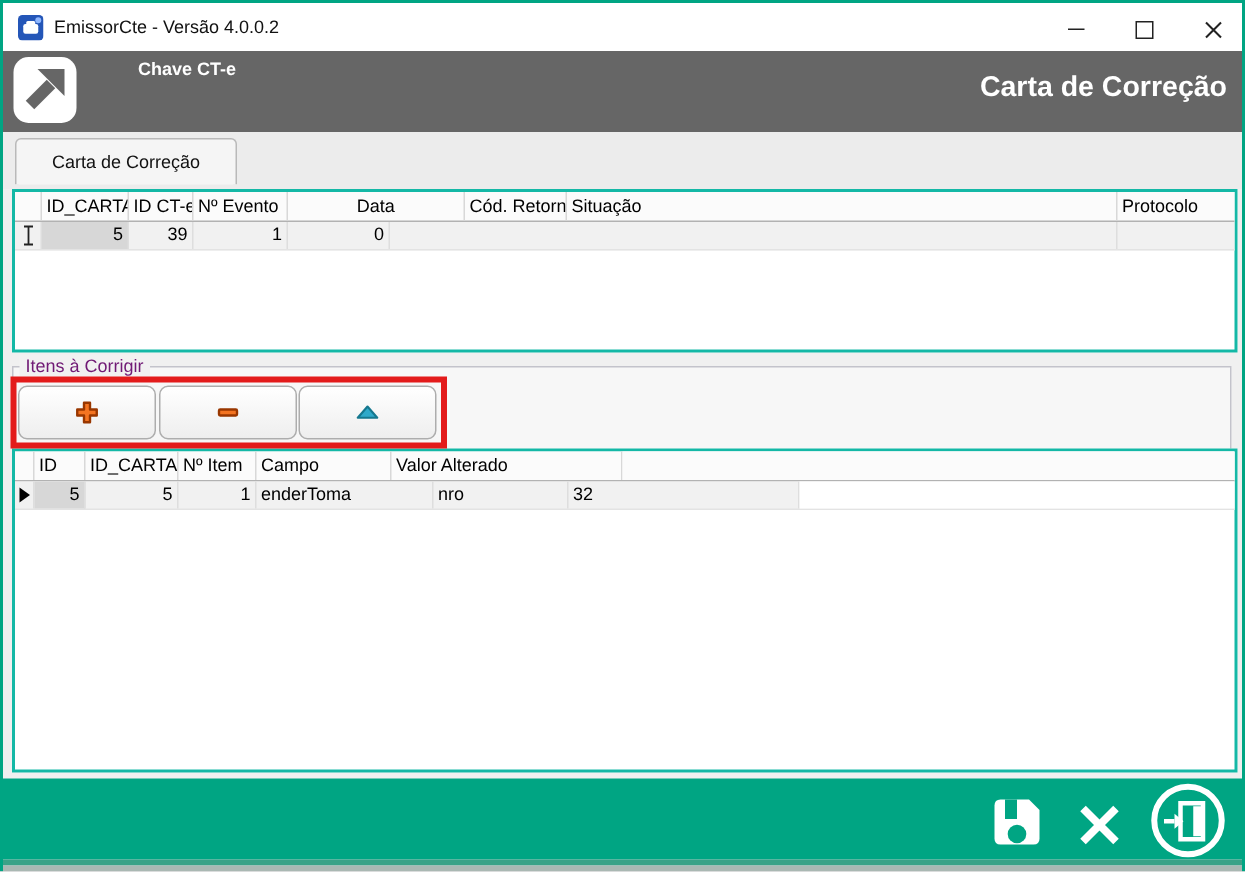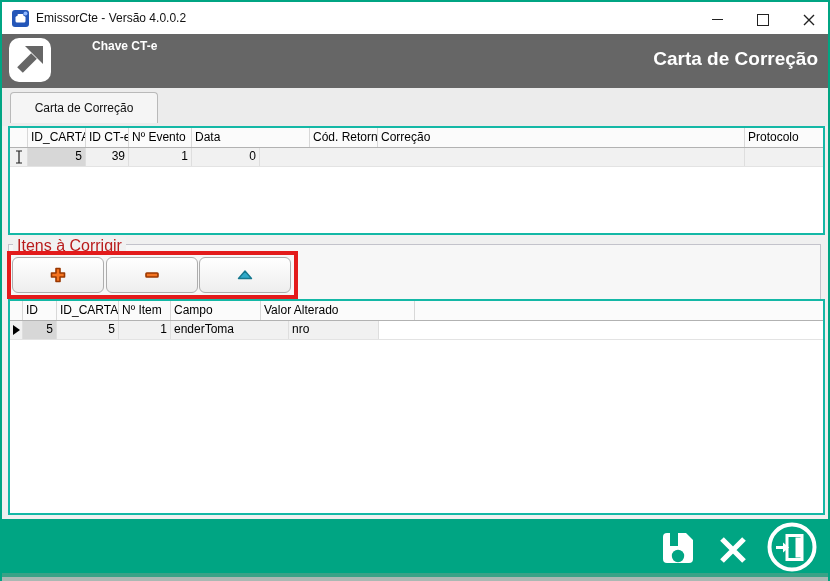--- a/index.html
+++ b/index.html
@@ -40,31 +40,31 @@
     padding:1px 3px 0;color:#000;white-space:nowrap;overflow:hidden;}
   .sel{background:#d7d7d7;}
   .num{text-align:right;padding-right:4px;}
   .fill{flex:1;background:#fff;border-right:none !important;}
   .g-head .fill{background:#fbfbfb;}
   .ind{display:flex;align-items:center;justify-content:center;padding:0 !important;}
   .tri-right{width:0;height:0;border-left:7px solid #000;border-top:5px solid transparent;border-bottom:5px solid transparent;}
 
   
   .g1c0{width:18px;flex:none;} .g1c1{width:58px;flex:none;} .g1c2{width:43px;flex:none;}
-  .g1c3{width:63px;flex:none;} .g1c4{width:118px;flex:none;} .g1c5{width:68px;flex:none;}
+  .g1c3{width:63px;flex:none;} .g1c4{width:118px;flex:none;text-align:center;} .g1c5{width:68px;flex:none;}
   .g1c6{flex:1;} .g1c7{width:78px;flex:none;border-right:none !important;}
   
   .g2c0{width:13px;flex:none;} .g2c1{width:34px;flex:none;} .g2c2{width:62px;flex:none;}
   .g2c3{width:52px;flex:none;} .g2c4{width:118px;flex:none;} .g2c5{width:90px;flex:none;}
   .g2c6{width:154px;flex:none;}
 
   
   .groupbox{position:absolute;left:8px;top:244px;width:813px;height:269px;
     border:1px solid #c3c3cb;background:#f7f7f7;box-sizing:border-box;}
-  .group-label{position:absolute;left:13px;top:237px;font-size:16px;color:#b91c1c;
+  .group-label{position:absolute;left:13px;top:237px;font-size:12px;color:#701a75;
     background:#f1f1f1;padding:0 4px;z-index:3;}
 
   .tool-btn{position:absolute;top:257px;width:90px;height:34px;border:1px solid #adadad;border-radius:6px;
     background:linear-gradient(#ffffff,#eeeeee);display:flex;align-items:center;justify-content:center;z-index:3;cursor:default;}
   .btn-add{left:12px;} .btn-remove{left:106px;} .btn-up{left:199px;}
 
   .red-rect{position:absolute;left:7px;top:251px;width:283px;height:40px;border:4px solid #e31b1b;z-index:6;pointer-events:none;}
 
   
   .bottombar{position:absolute;left:2px;top:519px;right:2px;height:54px;background:#00a583;}
@@ -116,21 +116,21 @@
   </div>
 
   <div class="grid" style="left:8px;top:126px;width:813px;height:105px;">
     <div class="g-head">
       <div class="cell g1c0 ind"></div>
       <div class="cell g1c1">ID_CARTA</div>
       <div class="cell g1c2">ID CT-e</div>
       <div class="cell g1c3">Nº Evento</div>
       <div class="cell g1c4">Data</div>
       <div class="cell g1c5">Cód. Retorno</div>
-      <div class="cell g1c6">Correção</div>
+      <div class="cell g1c6">Situação</div>
       <div class="cell g1c7">Protocolo</div>
     </div>
     <div class="g-row">
       <div class="cell g1c0 ind">
         <svg width="8" height="14" viewBox="0 0 8 14">
           <path d="M1 1 H7 M4 1 V13 M1 13 H7" stroke="#222" stroke-width="1.2" fill="none"></path>
         </svg>
       </div>
       <div class="cell g1c1 num sel">5</div>
       <div class="cell g1c2 num">39</div>
@@ -174,20 +174,21 @@
     </div>
     <div class="g-row">
       <div class="cell g2c0 ind">
         <div class="tri-right"></div>
       </div>
       <div class="cell g2c1 num sel">5</div>
       <div class="cell g2c2 num">5</div>
       <div class="cell g2c3 num">1</div>
       <div class="cell g2c4">enderToma</div>
       <div class="cell g2c5">nro</div>
+      <div class="cell g2c6">32</div>
       <div class="cell fill"></div>
     </div>
   </div>
 
   <div class="bottombar"></div>
   <div class="bb-btn bb-save">
     <svg width="40" height="40" viewBox="0 0 40 40">
       <path d="M5 9 q0-4 4-4 h19 l7 7 v19 q0 4-4 4 H9 q-4 0-4-4 z" fill="#ffffff"></path>
       <rect x="12" y="5" width="8" height="13" fill="#00a583"></rect>
       <circle cx="20" cy="28" r="6.2" fill="#00a583"></circle>

